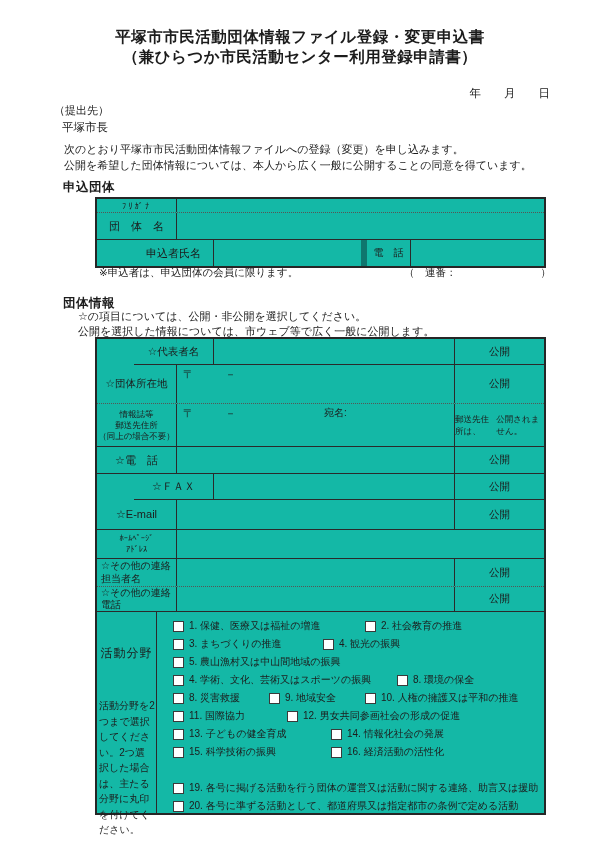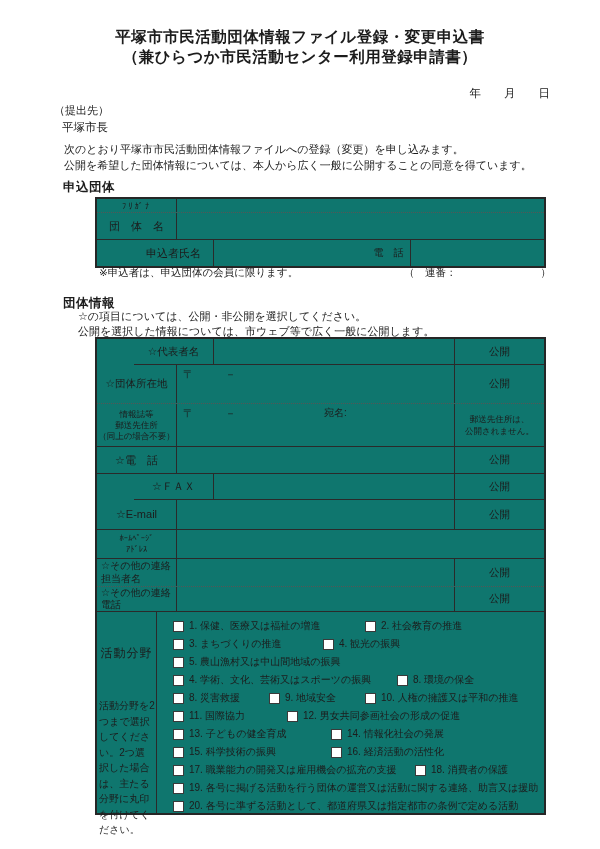--- a/index.html
+++ b/index.html
@@ -13,21 +13,21 @@
   .date-line{position:absolute;top:86px;right:50px;font-size:11.5px;}
   .submit-to{position:absolute;top:103px;left:54px;font-size:11px;}
   .mayor{position:absolute;top:120px;left:62px;font-size:11.5px;}
   .intro{position:absolute;top:142px;left:64px;font-size:11px;line-height:15.5px;}
   .sec-heading{position:absolute;font-weight:bold;font-size:12.5px;letter-spacing:.5px;}
   .sec-apply{top:179px;left:63px;}
   .sec-info{top:295px;left:63px;}
   .info-notes{position:absolute;top:309px;left:78px;font-size:11px;line-height:14.5px;}
 
   
-  .tbl{position:absolute;left:95px;width:451px;border:2px solid #262626;box-sizing:border-box;background:#0f766e;}
+  .tbl{position:absolute;left:95px;width:451px;border:2px solid #262626;box-sizing:border-box;background:#14b8a6;}
   .t1{top:197px;}
   .t2{top:337px;}
   .trow{display:flex;align-items:stretch;border-bottom:1px solid #2a2a2a;box-sizing:border-box;}
   .trow:last-child{border-bottom:none;}
   .trow.dotted{border-bottom:1px dotted #555;}
   .cell{box-sizing:border-box;position:relative;}
   .lab{width:80px;border-right:1px solid #2a2a2a;display:flex;flex-direction:column;
        align-items:center;justify-content:center;text-align:center;font-size:11px;flex:0 0 auto;}
   .val{flex:1 1 auto;position:relative;}
   .pub{width:90px;border-left:1px solid #2a2a2a;display:flex;align-items:center;
@@ -124,21 +124,21 @@
       <div class="cell lab tiny">
         <div>情報誌等</div>
         <div>郵送先住所</div>
         <div>（同上の場合不要）</div>
       </div>
       <div class="cell val">
         <span class="postal">〒</span>
         <span class="pdash">－</span>
         <span class="addressee">宛名:</span>
       </div>
-      <div class="cell pub tiny" style="flex-direction:column;line-height:12px">
+      <div class="cell pub tiny" style="line-height:12px">
         <div>郵送先住所は、</div>
         <div>公開されません。</div>
       </div>
     </div>
 
     <div class="trow h27">
       <div class="cell lab">☆電　話</div>
       <div class="cell val"></div>
       <div class="cell pub">公開</div>
     </div>
@@ -271,30 +271,20 @@
           <span class="cbitem" style="left:4px">
               <span class="cb"></span>
               <span>15. 科学技術の振興</span>
             </span>
           <span class="cbitem" style="left:162px">
               <span class="cb"></span>
               <span>16. 経済活動の活性化</span>
             </span>
         </div>
 
-        <div class="cbrow" style="top:149px">
-          <span class="cbitem" style="left:4px">
-              <span class="cb"></span>
-              <span>17. 職業能力の開発又は雇用機会の拡充の支援</span>
-            </span>
-          <span class="cbitem" style="left:246px">
-              <span class="cb"></span>
-              <span>18. 消費者の保護</span>
-            </span>
-        </div>
 
         <div class="cbrow" style="top:167px">
           <span class="cbitem" style="left:4px">
               <span class="cb"></span>
               <span>19. 各号に掲げる活動を行う団体の運営又は活動に関する連絡、助言又は援助</span>
             </span>
         </div>
 
         <div class="cbrow" style="top:185px">
           <span class="cbitem" style="left:4px">

